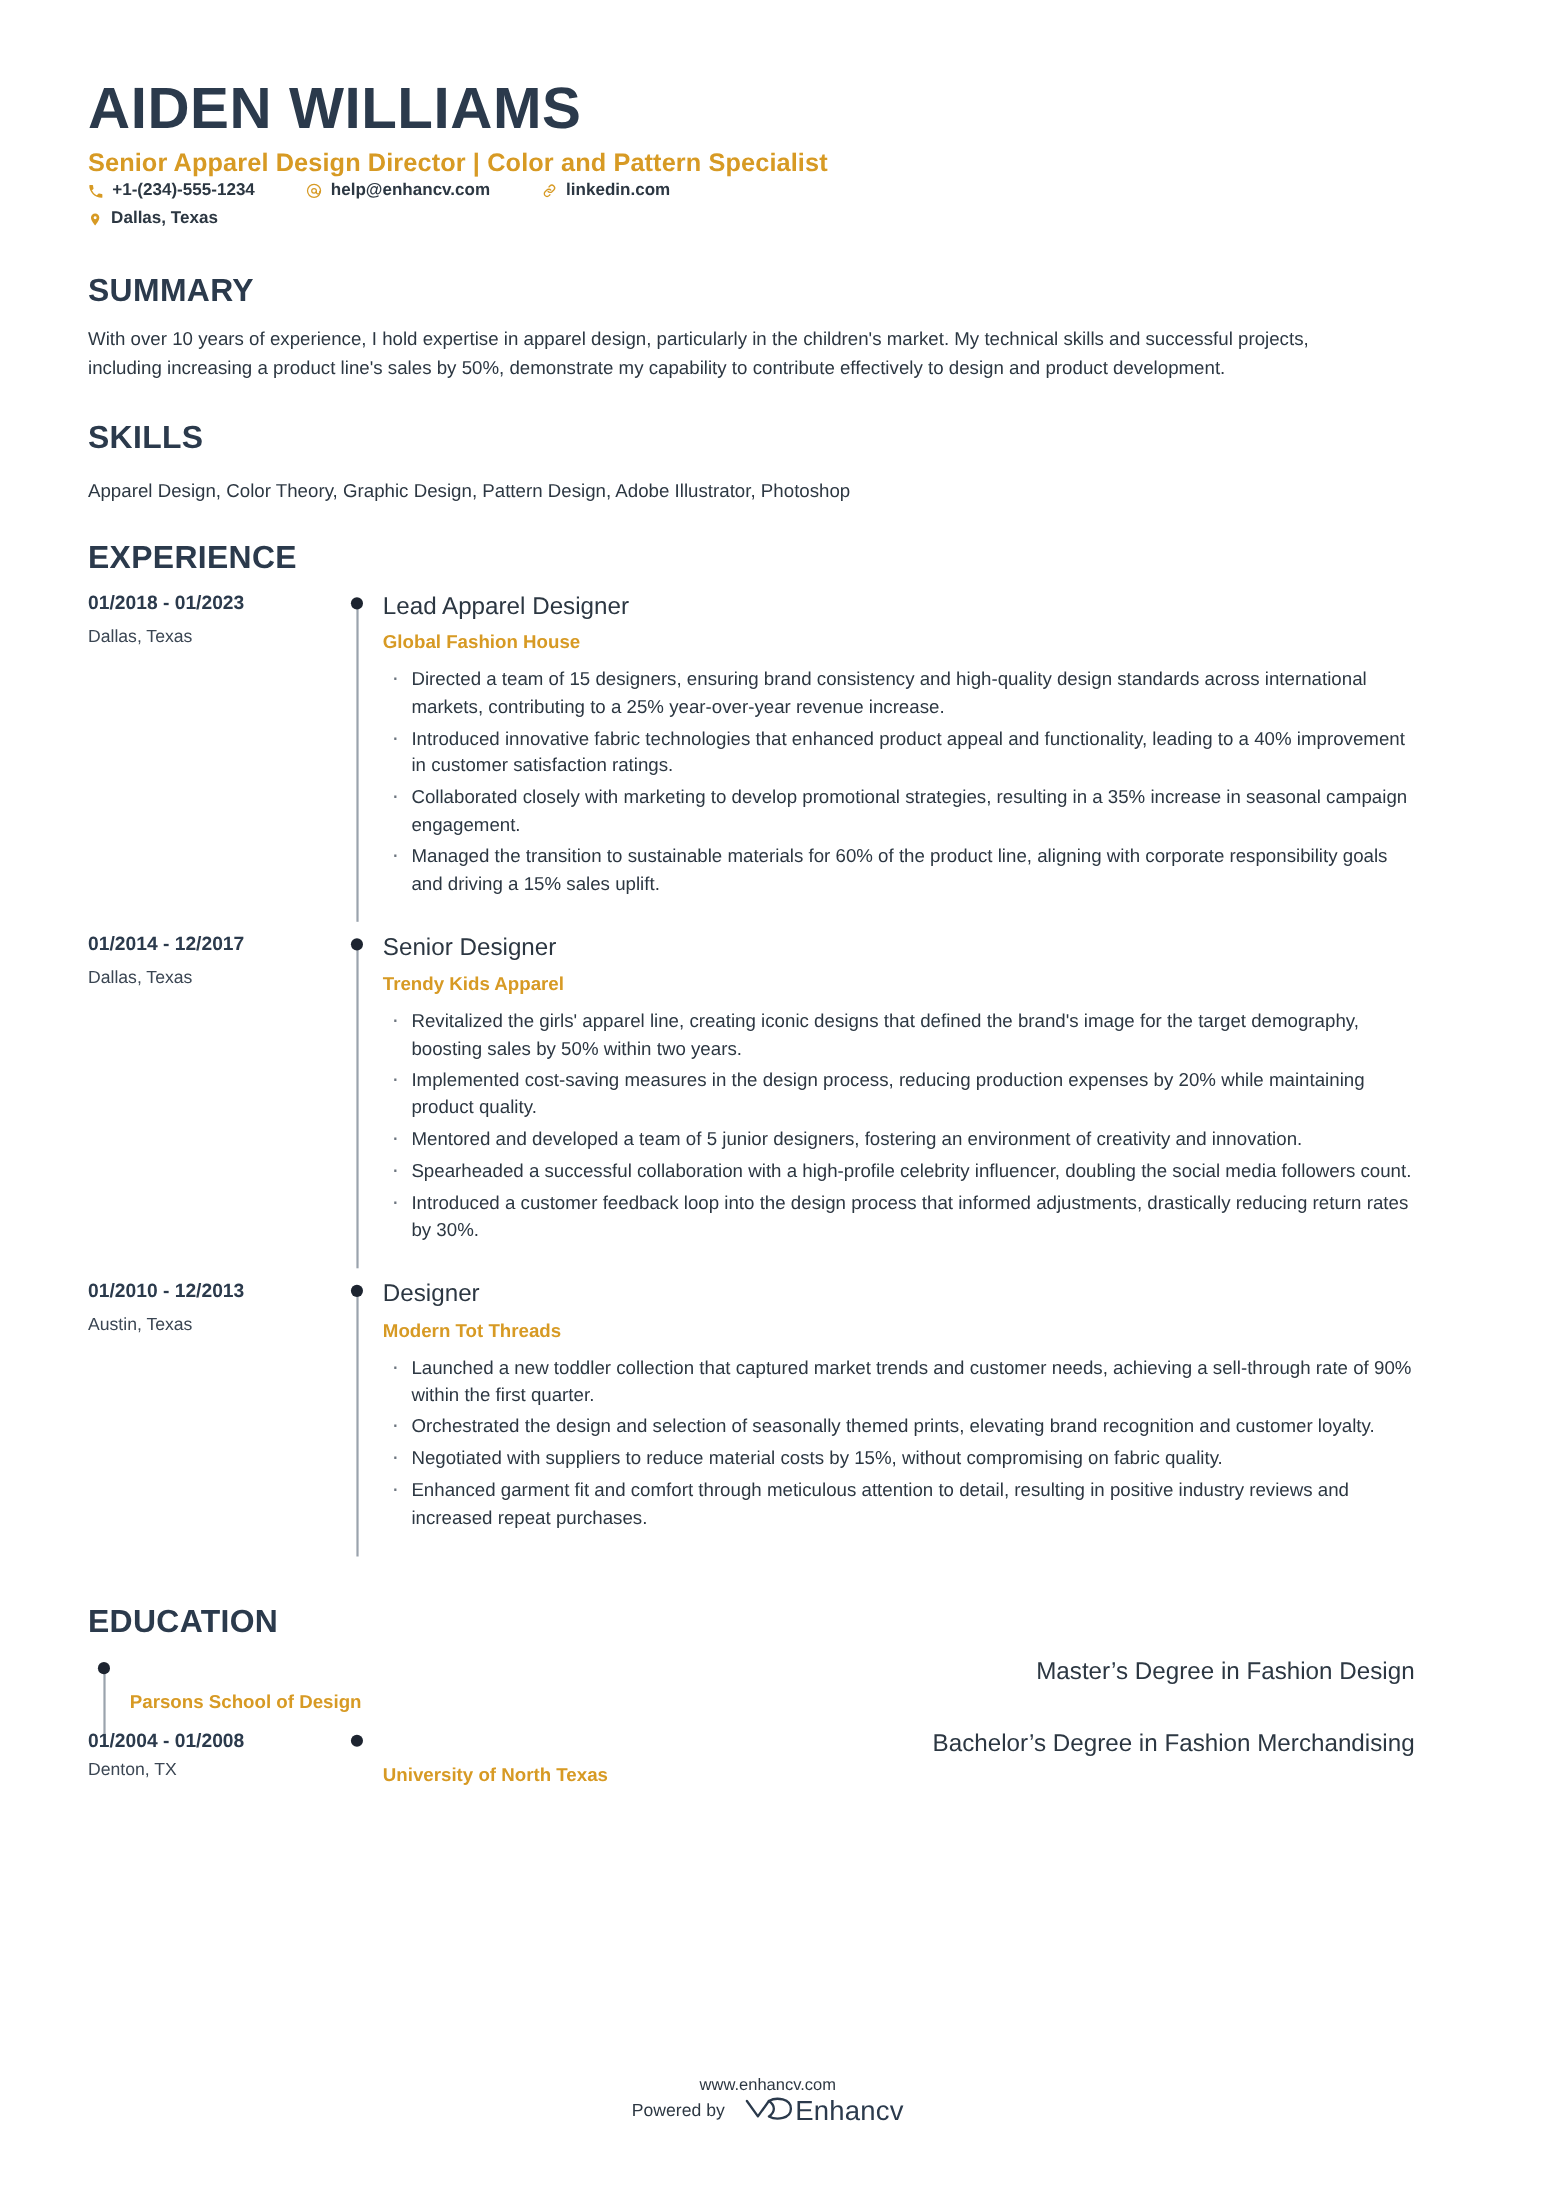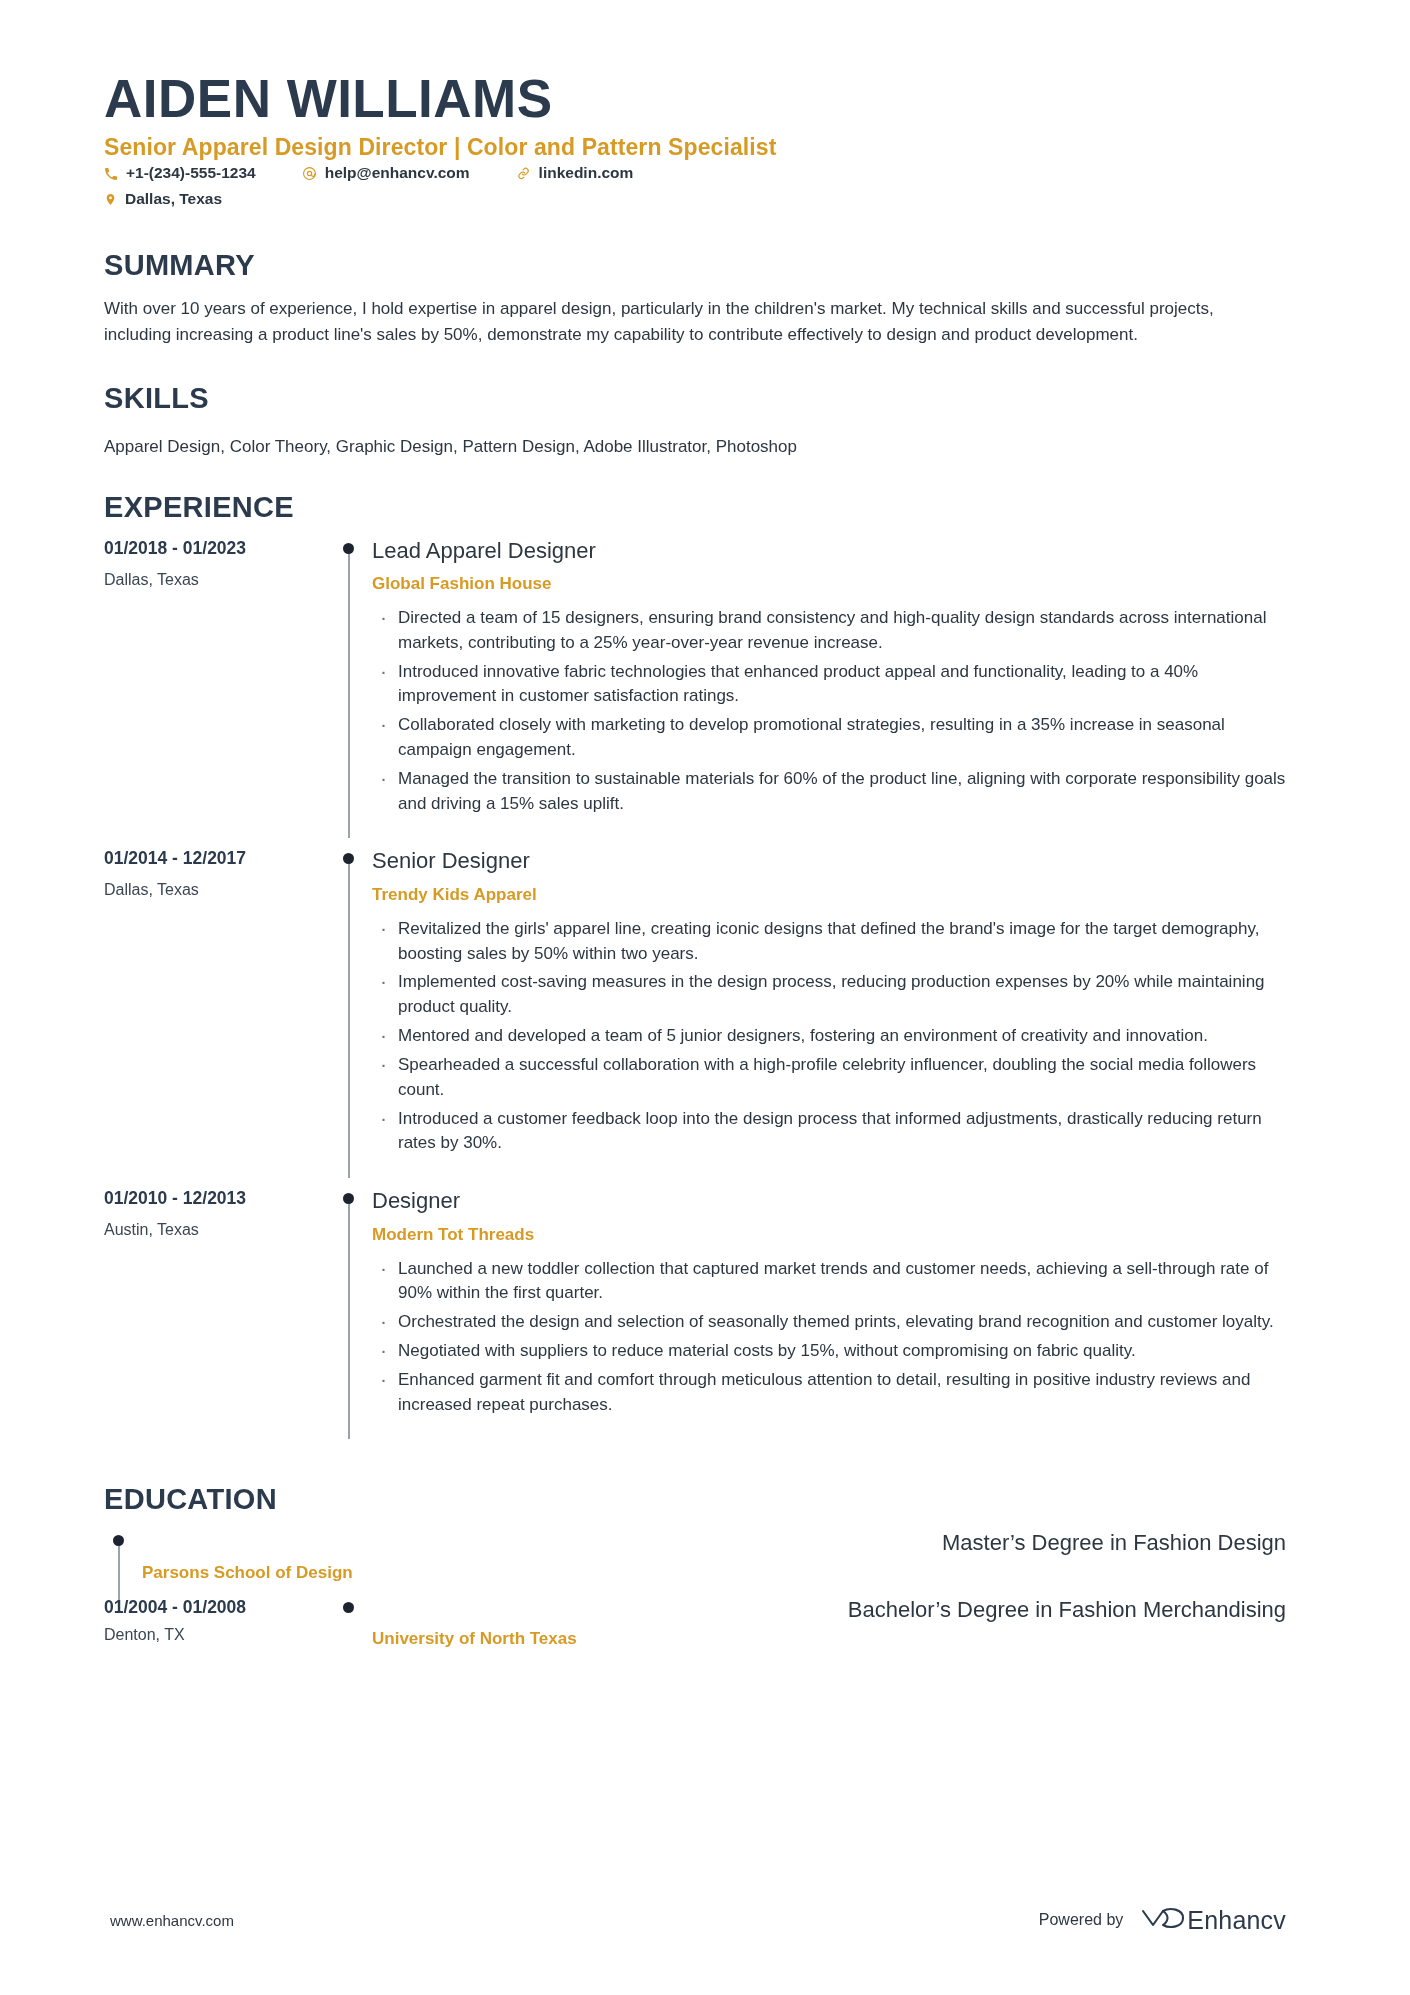--- a/index.html
+++ b/index.html
@@ -12,21 +12,21 @@
     min-height: 1995px;
     font-family: "Liberation Sans", sans-serif;
     color: #2c3742;
     -webkit-font-smoothing: antialiased;
   }
   .page {
     position: relative;
     width: 1396px;
     min-height: 1995px;
     box-sizing: border-box;
-    padding: 70px 110px 0 104px;
+    padding: 70px 110px 0 80px;
     background: #ffffff;
   }
 
   
   .name {
     font-size: 53px;
     font-weight: bold;
     letter-spacing: 0.5px;
     color: #2b3a4c;
     margin: 0 0 6px 0;
@@ -198,20 +198,21 @@
 
   
   .footer {
     position: absolute;
     left: 110px;
     right: 110px;
     bottom: 60px;
     display: flex;
     align-items: center;
     justify-content: space-between;
+    flex-direction: column;
   }
   .footer-url {
     font-size: 15px;
     color: #2c3742;
   }
   .footer-right {
     display: flex;
     align-items: center;
     font-size: 16px;
     color: #2c3742;

